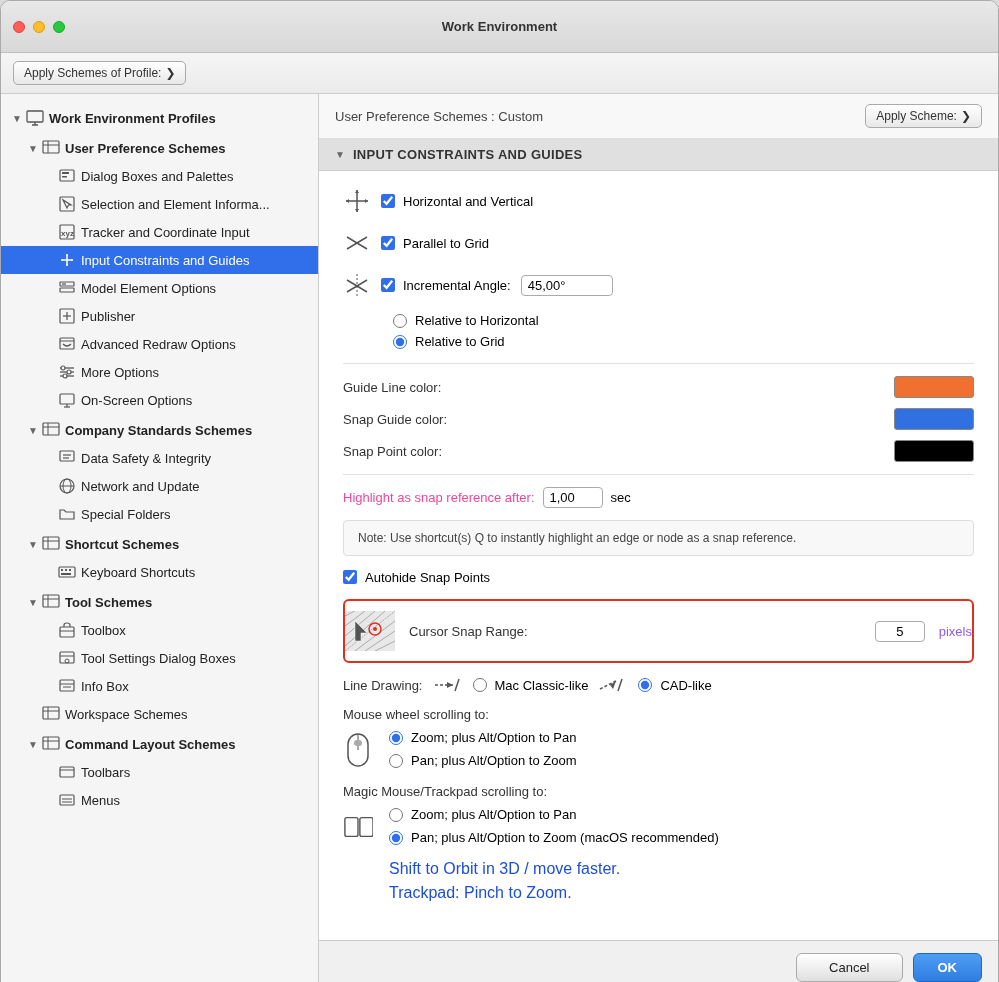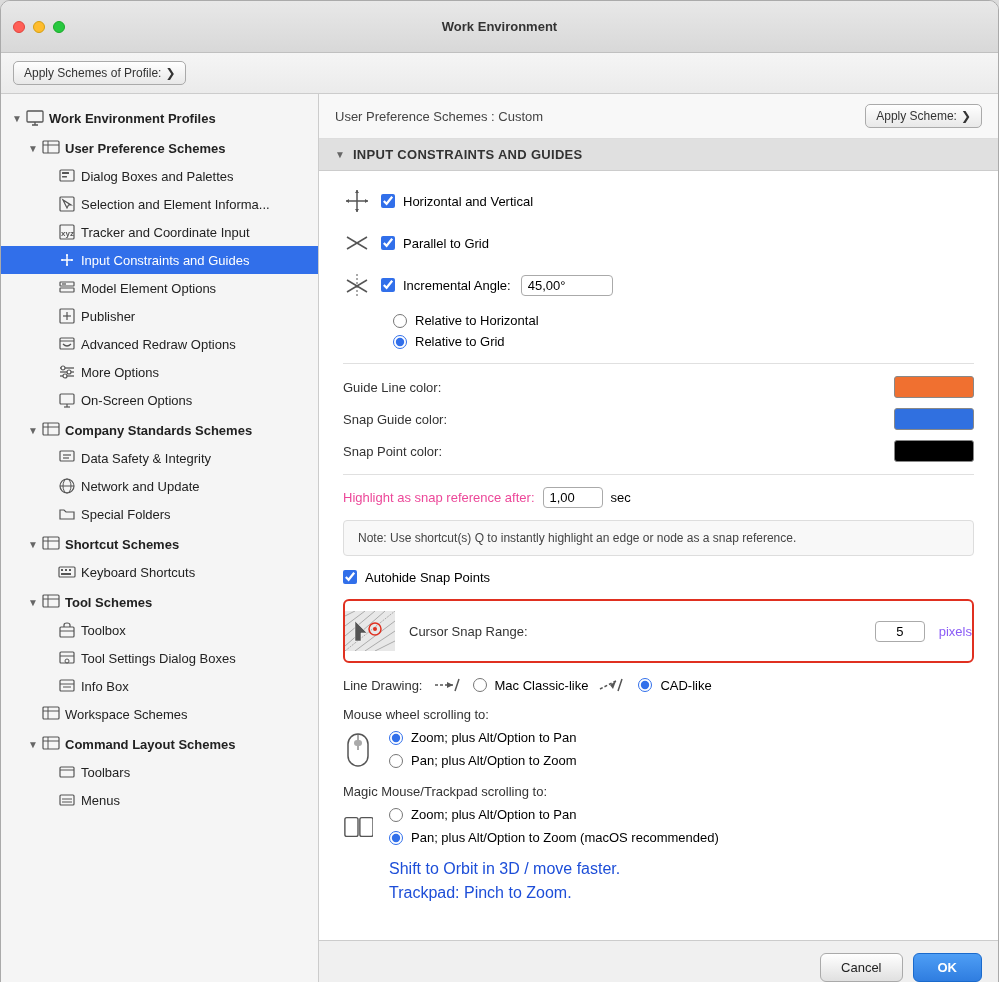--- a/index.html
+++ b/index.html
@@ -326,21 +326,21 @@
       display: flex;
       justify-content: flex-end;
       gap: 10px;
       border-top: 1px solid #ccc;
       background: #f0f0f0;
     }
     .btn-cancel {
       background: linear-gradient(to bottom, #fff, #e0e0e0);
       border: 1px solid #aaa;
       border-radius: 6px;
-      padding: 6px 20px;
+      padding: 6px 32px;
       font-size: 13px;
       cursor: pointer;
       color: #222;
     }
     .btn-ok {
       background: linear-gradient(to bottom, #4e9ef5, #2f7de0);
       border: 1px solid #1a6acc;
       border-radius: 6px;
       padding: 6px 24px;
       font-size: 13px;

